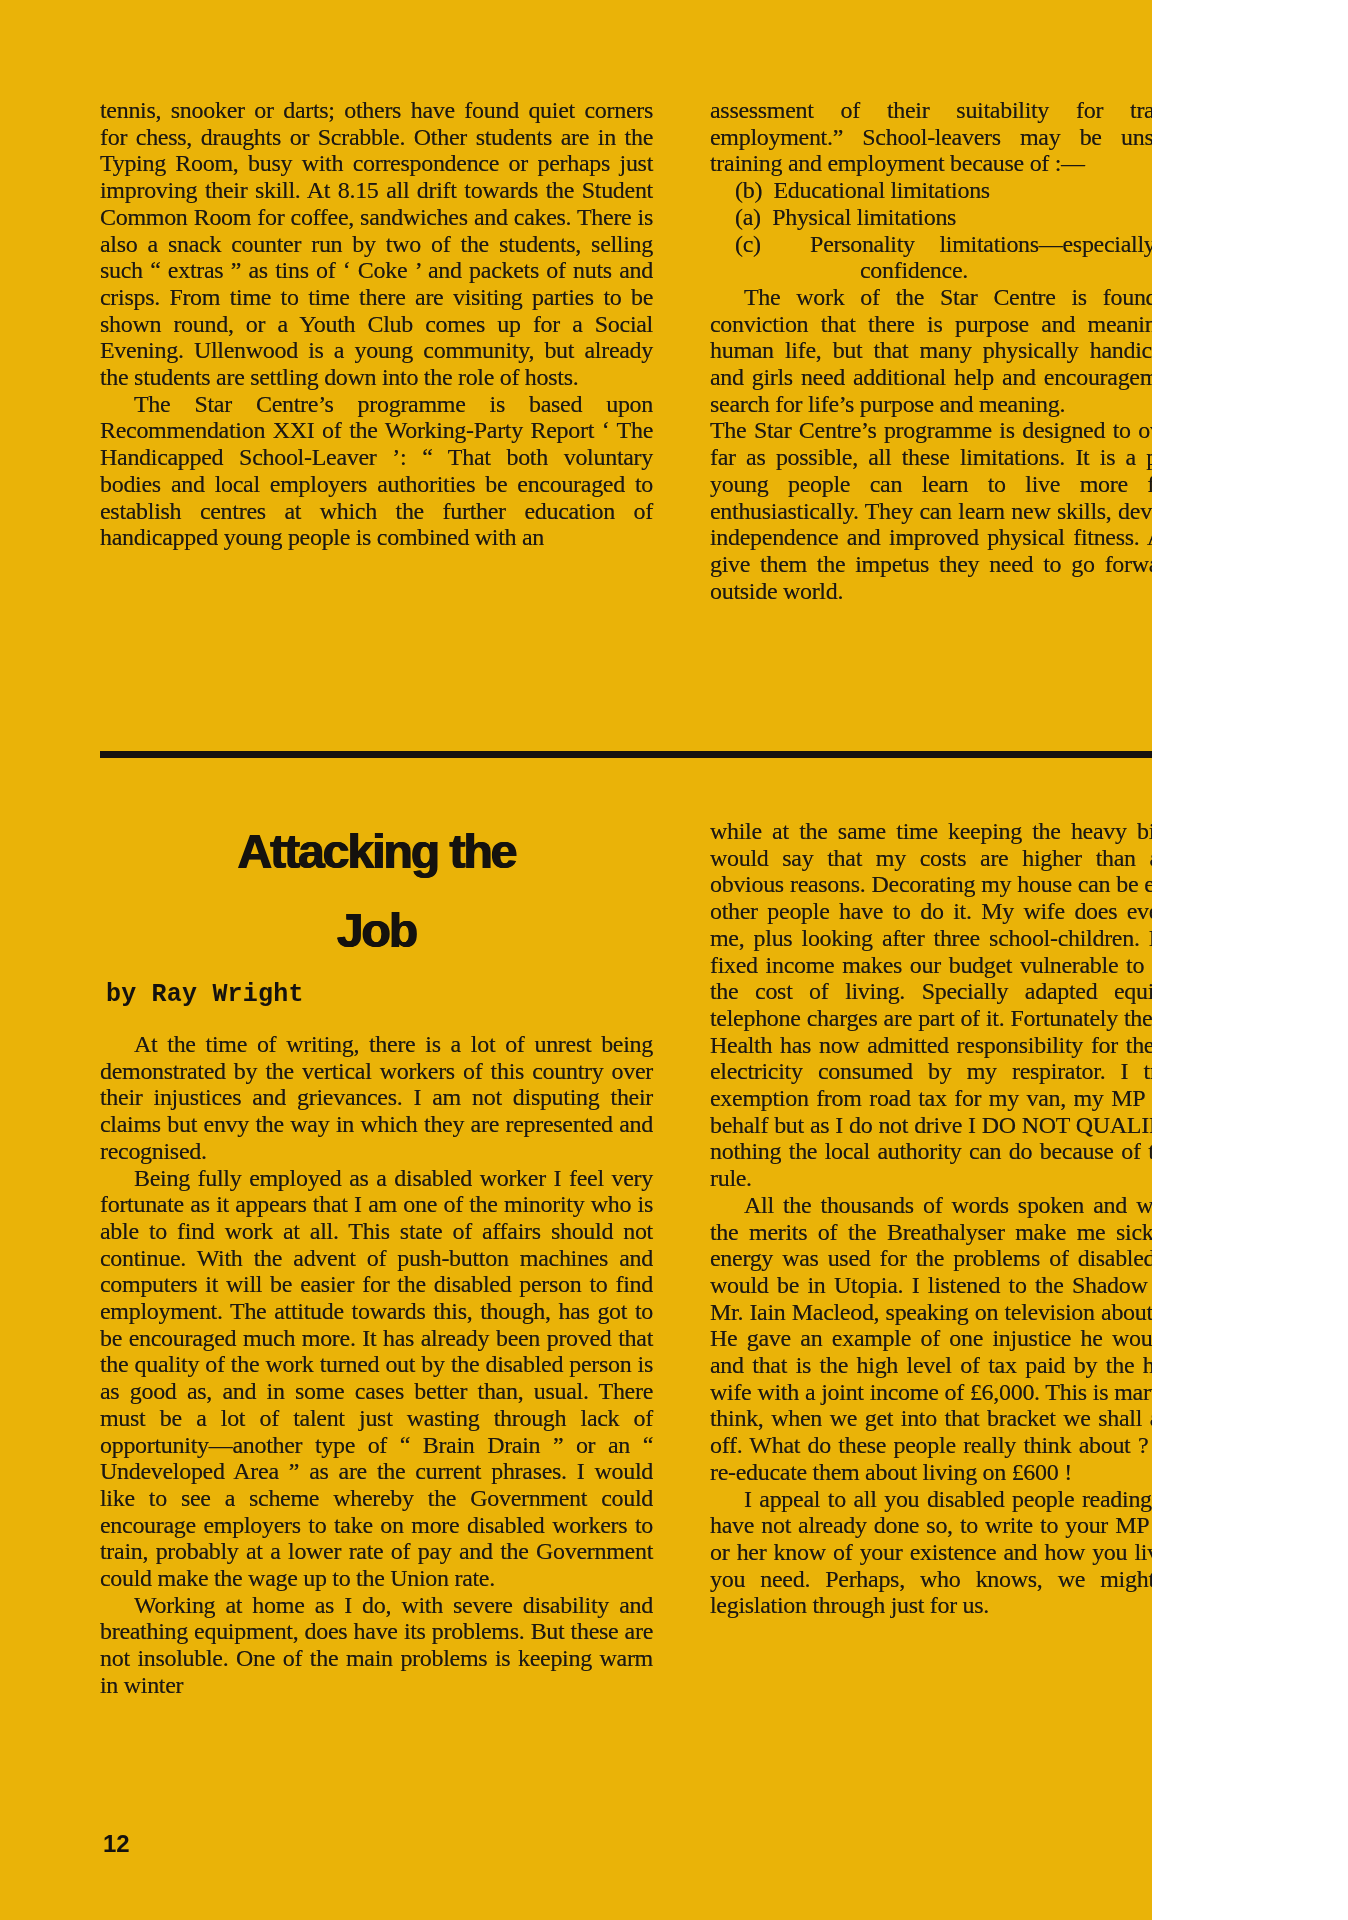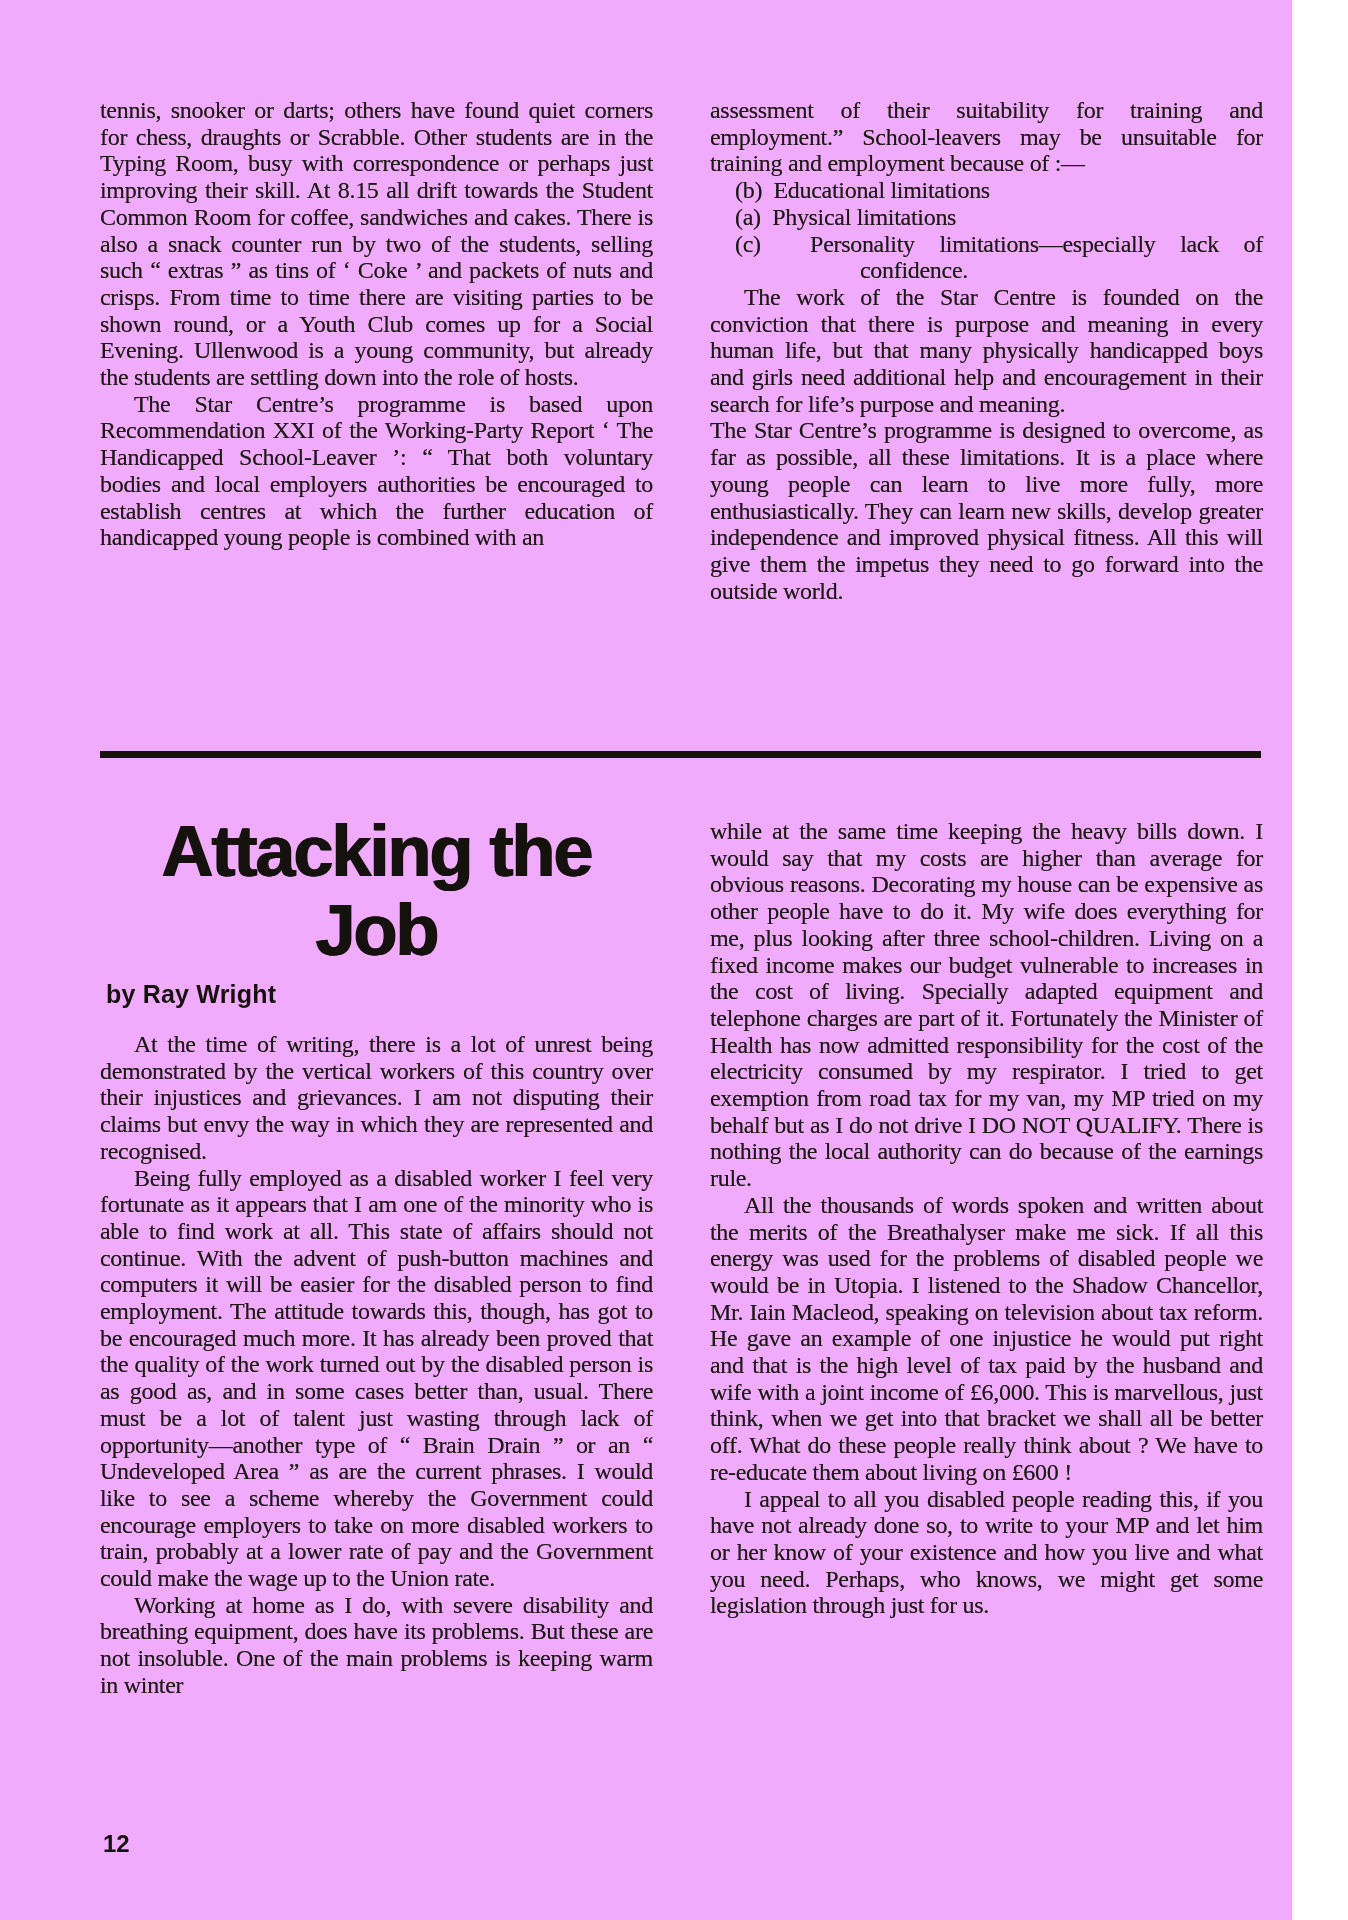--- a/index.html
+++ b/index.html
@@ -1,20 +1,20 @@
 <!DOCTYPE html>
 <html lang="en"><head>
 <meta charset="utf-8">
 <style>
   html, body { margin: 0; padding: 0; }
   .page {
     position: relative;
-    width: 1292px;
+    width: 1152px;
     height: 1920px;
-    background: #f0abfc;
+    background: #eab308;
     color: #1c1813;
     font-family: "Liberation Serif", "DejaVu Serif", serif;
     overflow: hidden;
   }
   .col {
     position: absolute;
     width: 553px;
   }
   .top-left  { left: 100px; top: 97px;  }
   .top-right { left: 710px; top: 97px;  }
@@ -35,31 +35,31 @@
     left: 100px;
     top: 751px;
     width: 1161px;
     height: 7px;
     background: #15120e;
   }
   .title {
     margin: 0 0 10px 0;
     font-family: "Liberation Sans", "DejaVu Sans", sans-serif;
     font-weight: bold;
-    font-size: 72px;
+    font-size: 48px;
     line-height: 79px;
     letter-spacing: -2px;
     text-align: center;
     color: #15120e;
     text-shadow: 0.7px 0 0 #15120e, -0.7px 0 0 #15120e;
   }
   .title span { display: block; }
   .byline {
     margin: 4px 0 22px 6px;
-    font-family: Liberation Sans, sans-serif;
+    font-family: Liberation Mono, monospace;
     font-weight: bold;
     font-size: 25px;
     letter-spacing: 0.2px;
     color: #15120e;
   }
   .page-num {
     position: absolute;
     left: 103px;
     top: 1830px;
     font-family: "Liberation Sans", "DejaVu Sans", sans-serif;

